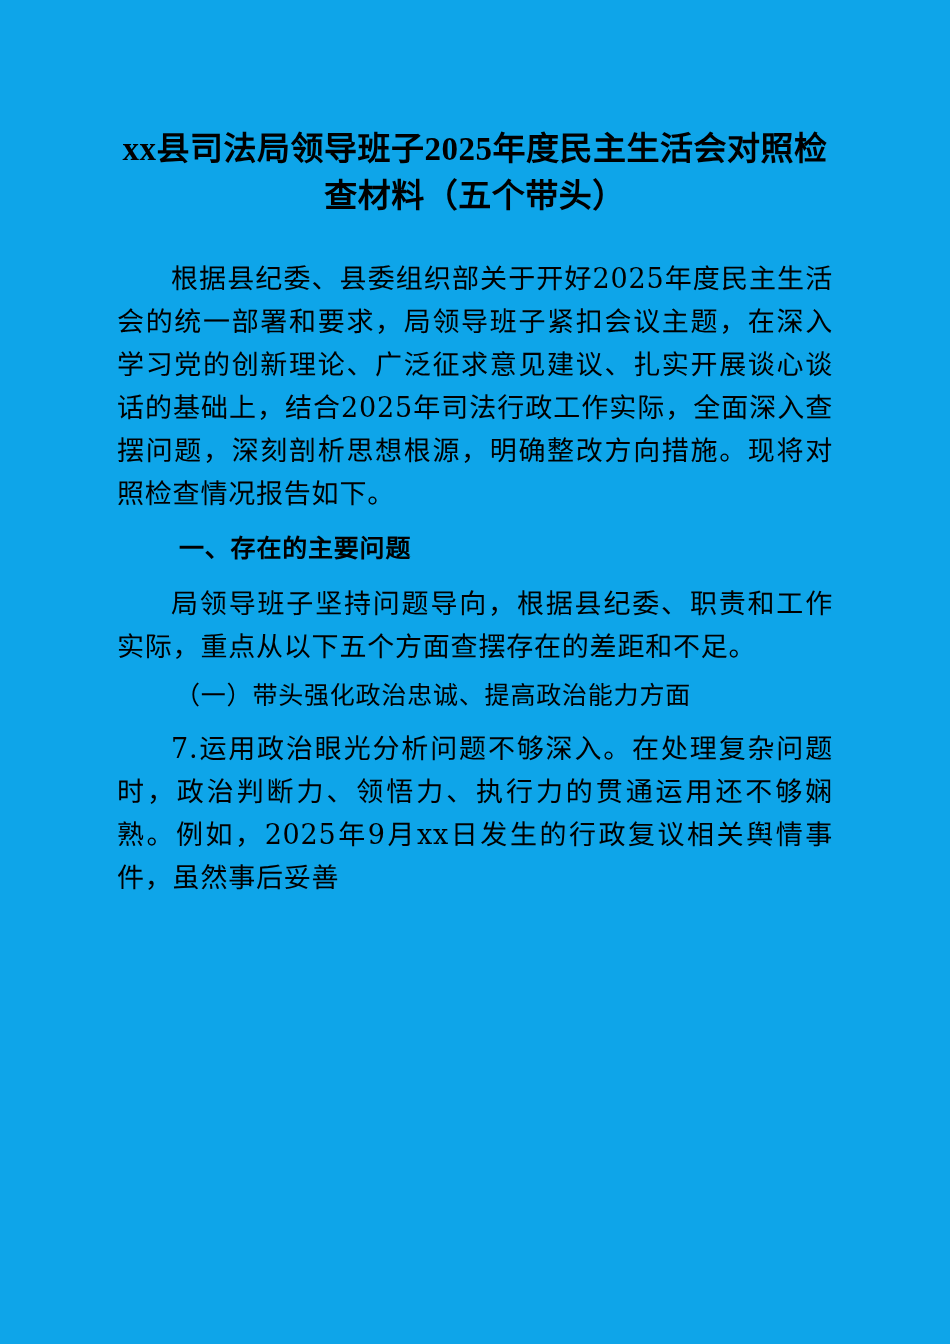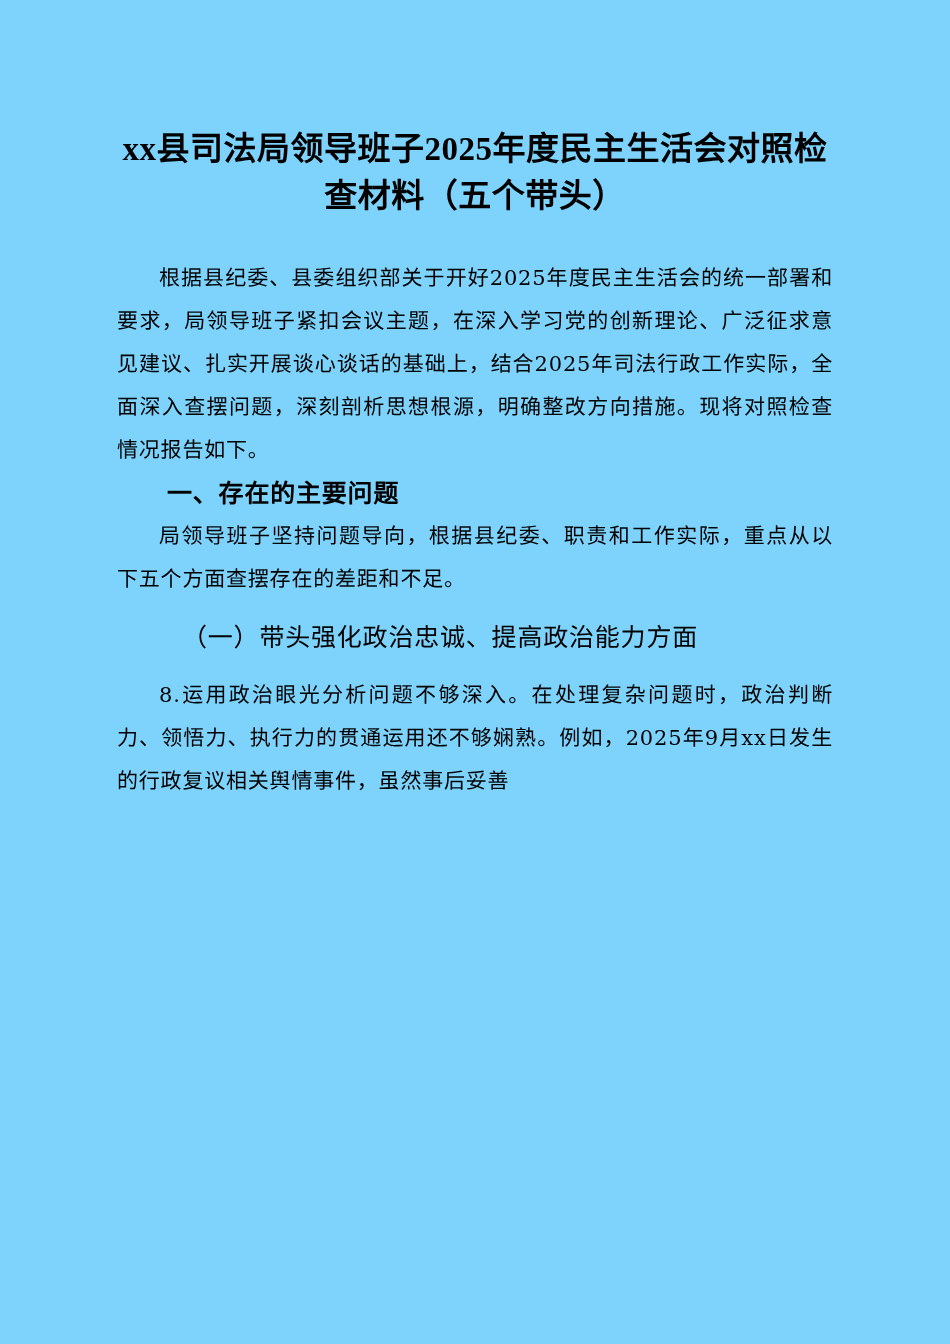--- a/index.html
+++ b/index.html
@@ -14,21 +14,21 @@
     overflow: hidden;
     font-family: "Liberation Serif", "DejaVu Serif", serif;
     color: #000000;
     -webkit-font-smoothing: antialiased;
   }
 
   .page {
     position: relative;
     width: 950px;
     height: 1344px;
-    background: #7dd3fc;
+    background: #0ea5e9;
     box-sizing: border-box;
     padding: 16px;
   }
 
   .content {
     position: absolute;
     left: 117px;
     top: 0;
     width: 716px;
   }
@@ -44,50 +44,50 @@
     letter-spacing: 0.5px;
     text-align: center;
     padding-top: 126px;
   }
 
   
   .para {
     margin: 0;
     padding: 0;
     font-family: "DejaVu Serif", "Liberation Serif", serif;
-    font-size: 21px;
+    font-size: 27px;
     line-height: 43px;
     text-align: justify;
     text-justify: inter-ideograph;
     text-indent: 2em;
     letter-spacing: 0.8px;
     font-weight: 400;
   }
 
   .para.first-body {
     margin-top: 37px;
   }
 
   
   .heading-1 {
-    margin: 0;
+    margin: 12px;
     padding: 0;
     font-family: "Liberation Sans", "DejaVu Sans", sans-serif;
     font-weight: bold;
     font-size: 25px;
     line-height: 43px;
     text-indent: 2em;
     letter-spacing: 0.8px;
   }
 
   
   .heading-2 {
-    margin: 15px;
+    margin: 8px;
     padding: 0;
-    font-family: Liberation Serif, serif;
+    font-family: Liberation Mono, monospace;
     font-size: 25px;
     line-height: 43px;
     text-indent: 2em;
     letter-spacing: 0.8px;
   }
 </style>
 </head>
 <body>
 
 <div class="page">
@@ -97,16 +97,16 @@
 
     <p class="para first-body">根据县纪委、县委组织部关于开好2025年度民主生活会的统一部署和要求，局领导班子紧扣会议主题，在深入学习党的创新理论、广泛征求意见建议、扎实开展谈心谈话的基础上，结合2025年司法行政工作实际，全面深入查摆问题，深刻剖析思想根源，明确整改方向措施。现将对照检查情况报告如下。</p>
 
     <p class="heading-1">一、存在的主要问题</p>
 
     <p class="para">局领导班子坚持问题导向，根据县纪委、职责和工作实际，重点从以下五个方面查摆存在的差距和不足。</p>
 
     <p class="heading-2">（一）带头强化政治忠诚、提高政治能力方面</p>
 
 
-    <p class="para">8.运用政治眼光分析问题不够深入。在处理复杂问题时，政治判断力、领悟力、执行力的贯通运用还不够娴熟。例如，2025年9月xx日发生的行政复议相关舆情事件，虽然事后妥善</p>
+    <p class="para">7.运用政治眼光分析问题不够深入。在处理复杂问题时，政治判断力、领悟力、执行力的贯通运用还不够娴熟。例如，2025年9月xx日发生的行政复议相关舆情事件，虽然事后妥善</p>
 
   </div>
 </div>
 
 </body></html>

